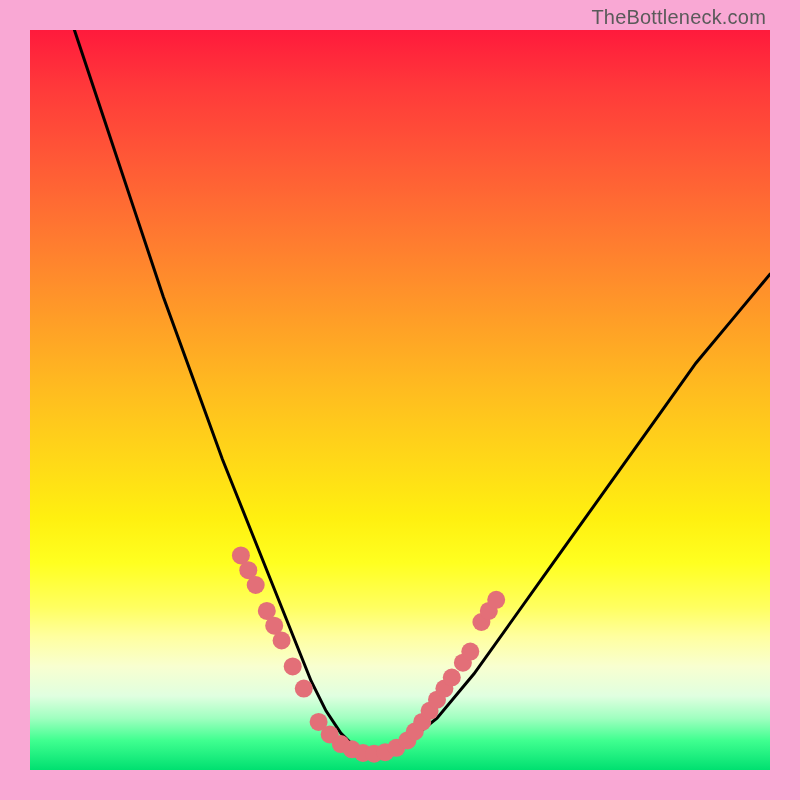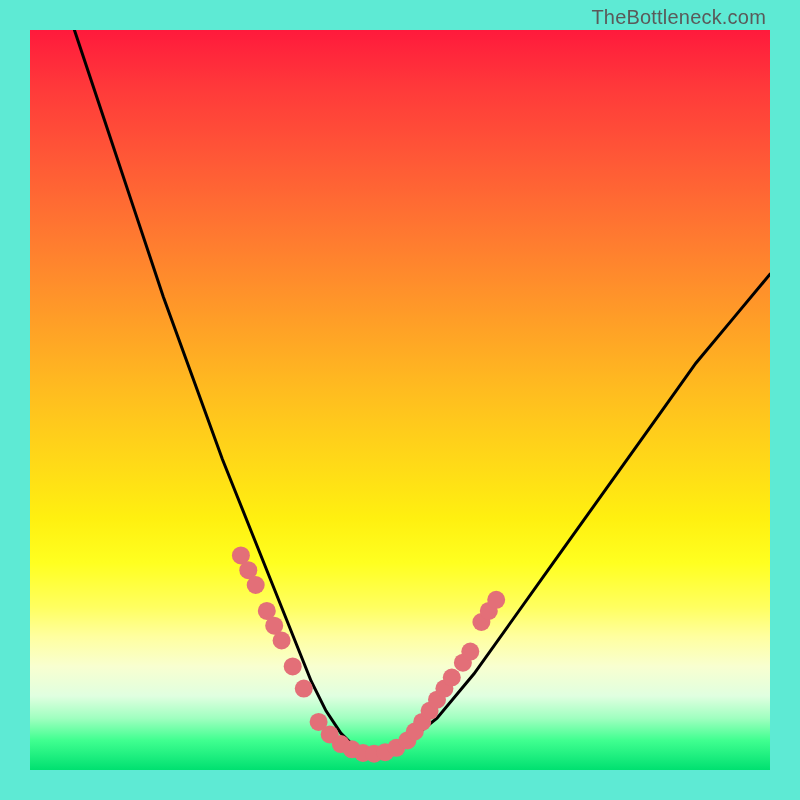--- a/index.html
+++ b/index.html
@@ -9,21 +9,21 @@
     height: 800px;
     overflow: hidden;
     background: #000;
     font-family: Arial, Helvetica, sans-serif;
   }
   .frame {
     position: absolute;
     top: 0; left: 0;
     width: 800px;
     height: 800px;
-    background: #5eead4;
+    background: #f9a8d4;
   }
   .plot-area {
     position: absolute;
     top: 30px;
     left: 30px;
     width: 740px;
     height: 740px;
     overflow: hidden;
   }
   .gradient {

